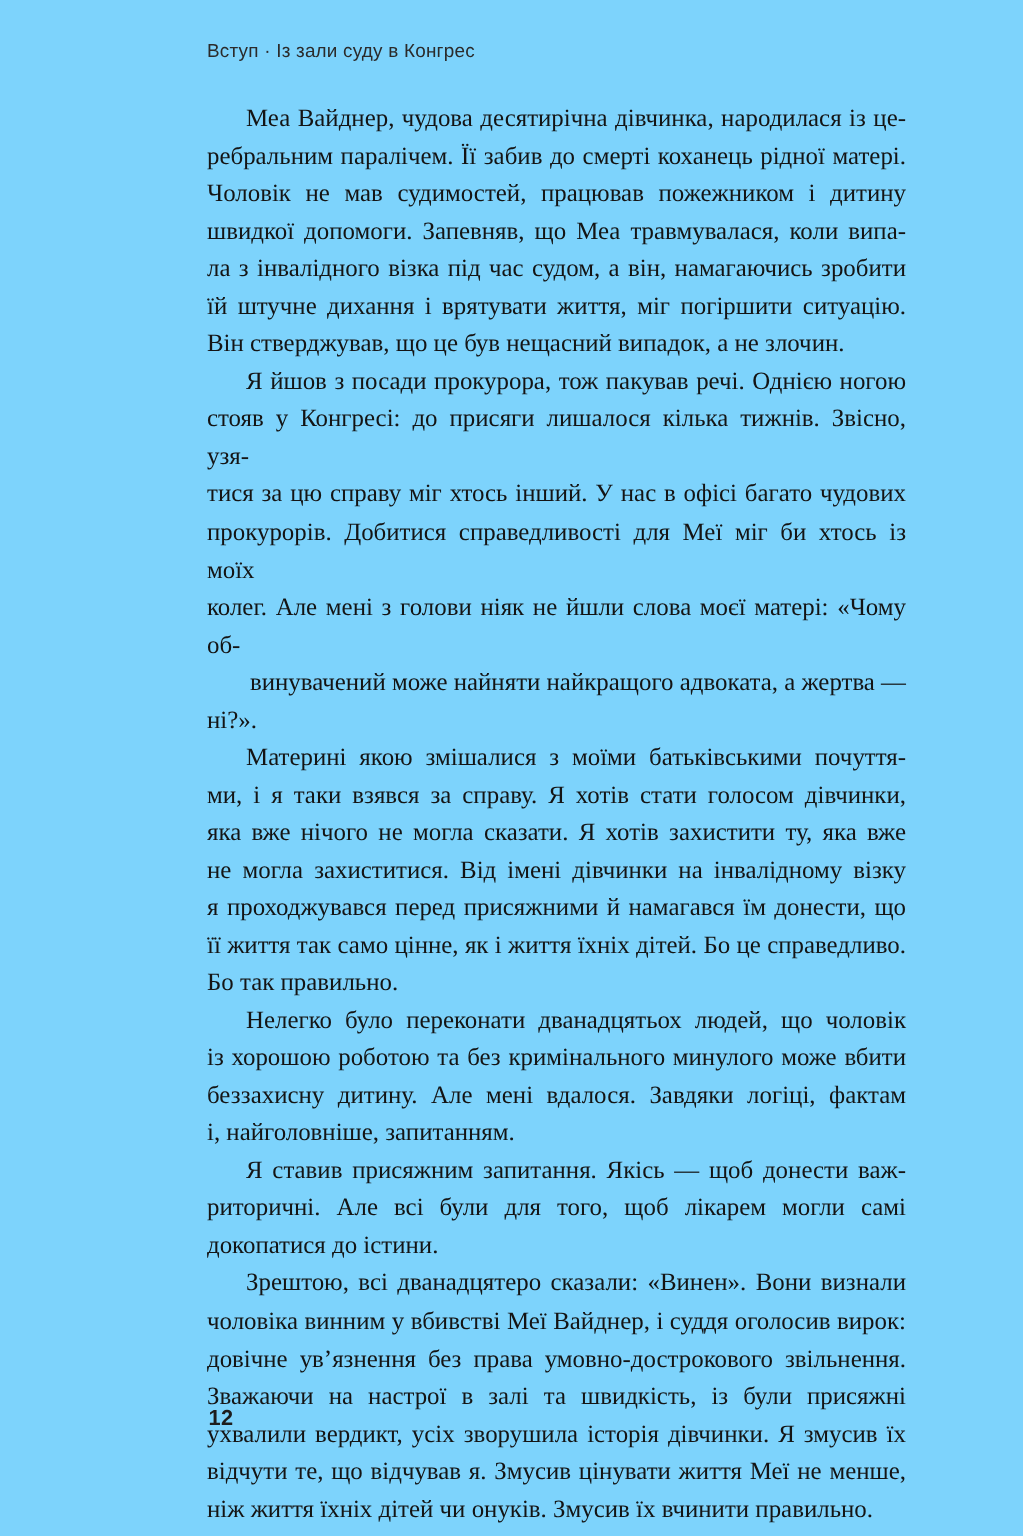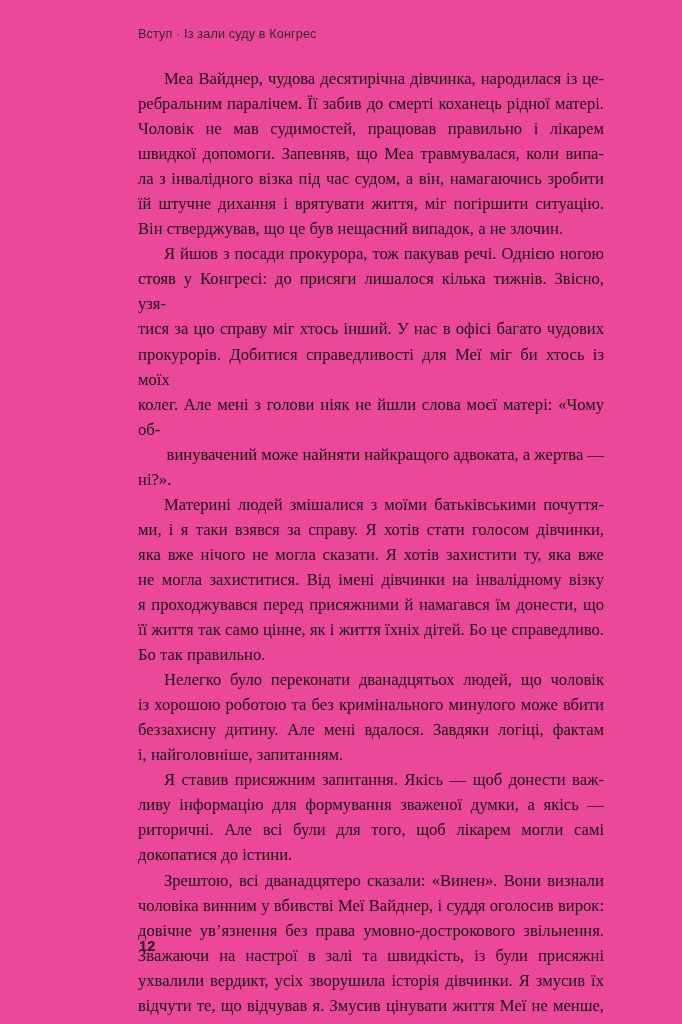--- a/index.html
+++ b/index.html
@@ -13,21 +13,21 @@
     height: 1024px;
     position: relative;
     font-family: "Liberation Serif", "DejaVu Serif", serif;
     color: #1a1a1a;
     overflow: hidden;
   }
 
   .page {
     position: absolute;
     inset: 0;
-    background: #ec4899;
+    background: #7dd3fc;
   }
 
   
   .running-head {
     position: absolute;
     left: 138px;
     top: 27px;
     font-family: "Liberation Sans", "DejaVu Sans", sans-serif;
     font-size: 12.6px;
     letter-spacing: 0.15px;
@@ -84,52 +84,51 @@
 <body>
 
 <div class="page">
 
   <div class="running-head">Вступ · Із зали суду в Конгрес</div>
 
   <div class="text-block">
       <p class="para">
         <span class="ln indent">Меа Вайднер, чудова десятирічна дівчинка, народилася із це-</span>
         <span class="ln">ребральним паралічем. Її забив до смерті коханець рідної матері.</span>
-        <span class="ln">Чоловік не мав судимостей, працював правильно і лікарем</span>
+        <span class="ln">Чоловік не мав судимостей, працював пожежником і дитину</span>
         <span class="ln">швидкої допомоги. Запевняв, що Меа травмувалася, коли випа-</span>
         <span class="ln">ла з інвалідного візка під час судом, а він, намагаючись зробити</span>
         <span class="ln">їй штучне дихання і врятувати життя, міг погіршити ситуацію.</span>
         <span class="ln last">Він стверджував, що це був нещасний випадок, а не злочин.</span>
       </p>
       <p class="para">
         <span class="ln indent">Я йшов з посади прокурора, тож пакував речі. Однією ногою</span>
         <span class="ln">стояв у Конгресі: до присяги лишалося кілька тижнів. Звісно, узя-</span>
         <span class="ln">тися за цю справу міг хтось інший. У нас в офісі багато чудових</span>
         <span class="ln">прокурорів. Добитися справедливості для Меї міг би хтось із моїх</span>
         <span class="ln">колег. Але мені з голови ніяк не йшли слова моєї матері: «Чому об-</span>
         <span class="ln last">винувачений може найняти найкращого адвоката, а жертва — ні?».</span>
       </p>
       <p class="para">
-        <span class="ln indent">Материні людей змішалися з моїми батьківськими почуття-</span>
+        <span class="ln indent">Материні якою змішалися з моїми батьківськими почуття-</span>
         <span class="ln">ми, і я таки взявся за справу. Я хотів стати голосом дівчинки,</span>
         <span class="ln">яка вже нічого не могла сказати. Я хотів захистити ту, яка вже</span>
         <span class="ln">не могла захиститися. Від імені дівчинки на інвалідному візку</span>
         <span class="ln">я проходжувався перед присяжними й намагався їм донести, що</span>
         <span class="ln">її життя так само цінне, як і життя їхніх дітей. Бо це справедливо.</span>
         <span class="ln last">Бо так правильно.</span>
       </p>
       <p class="para">
         <span class="ln indent">Нелегко було переконати дванадцятьох людей, що чоловік</span>
         <span class="ln">із хорошою роботою та без кримінального минулого може вбити</span>
         <span class="ln">беззахисну дитину. Але мені вдалося. Завдяки логіці, фактам</span>
         <span class="ln last">і, найголовніше, запитанням.</span>
       </p>
       <p class="para">
         <span class="ln indent">Я ставив присяжним запитання. Якісь — щоб донести важ-</span>
-        <span class="ln">ливу інформацію для формування зваженої думки, а якісь —</span>
         <span class="ln">риторичні. Але всі були для того, щоб лікарем могли самі</span>
         <span class="ln last">докопатися до істини.</span>
       </p>
       <p class="para">
         <span class="ln indent">Зрештою, всі дванадцятеро сказали: «Винен». Вони визнали</span>
         <span class="ln">чоловіка винним у вбивстві Меї Вайднер, і суддя оголосив вирок:</span>
         <span class="ln">довічне ув’язнення без права умовно-дострокового звільнення.</span>
         <span class="ln">Зважаючи на настрої в залі та швидкість, із були присяжні</span>
         <span class="ln">ухвалили вердикт, усіх зворушила історія дівчинки. Я змусив їх</span>
         <span class="ln">відчути те, що відчував я. Змусив цінувати життя Меї не менше,</span>

